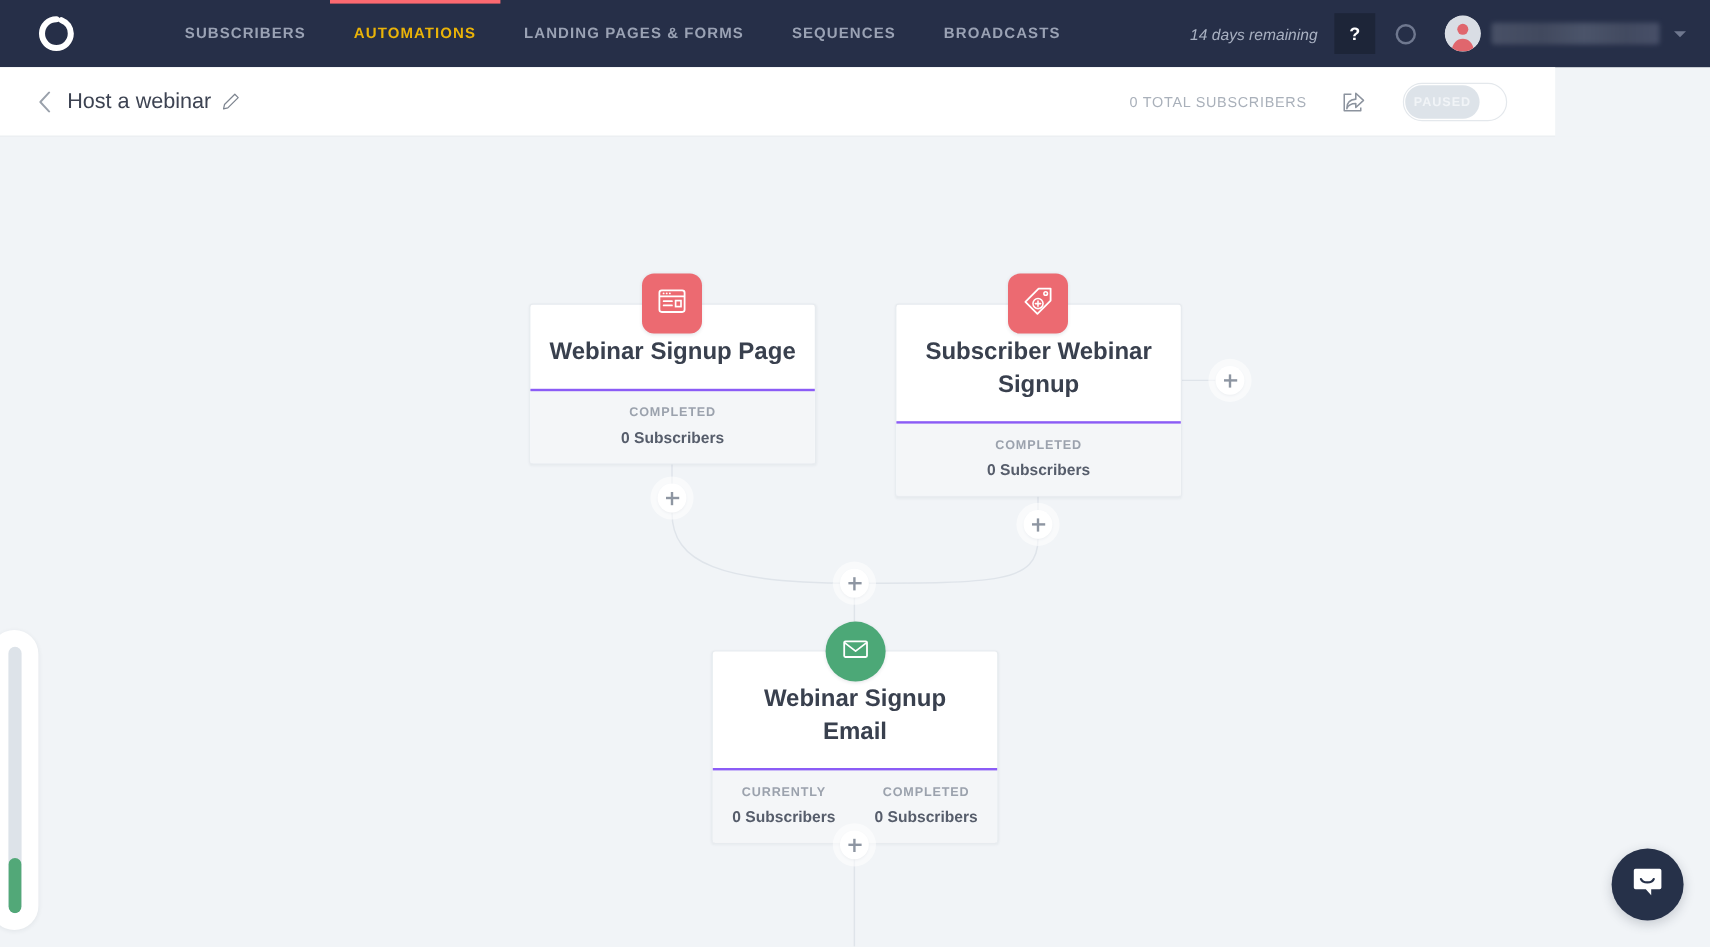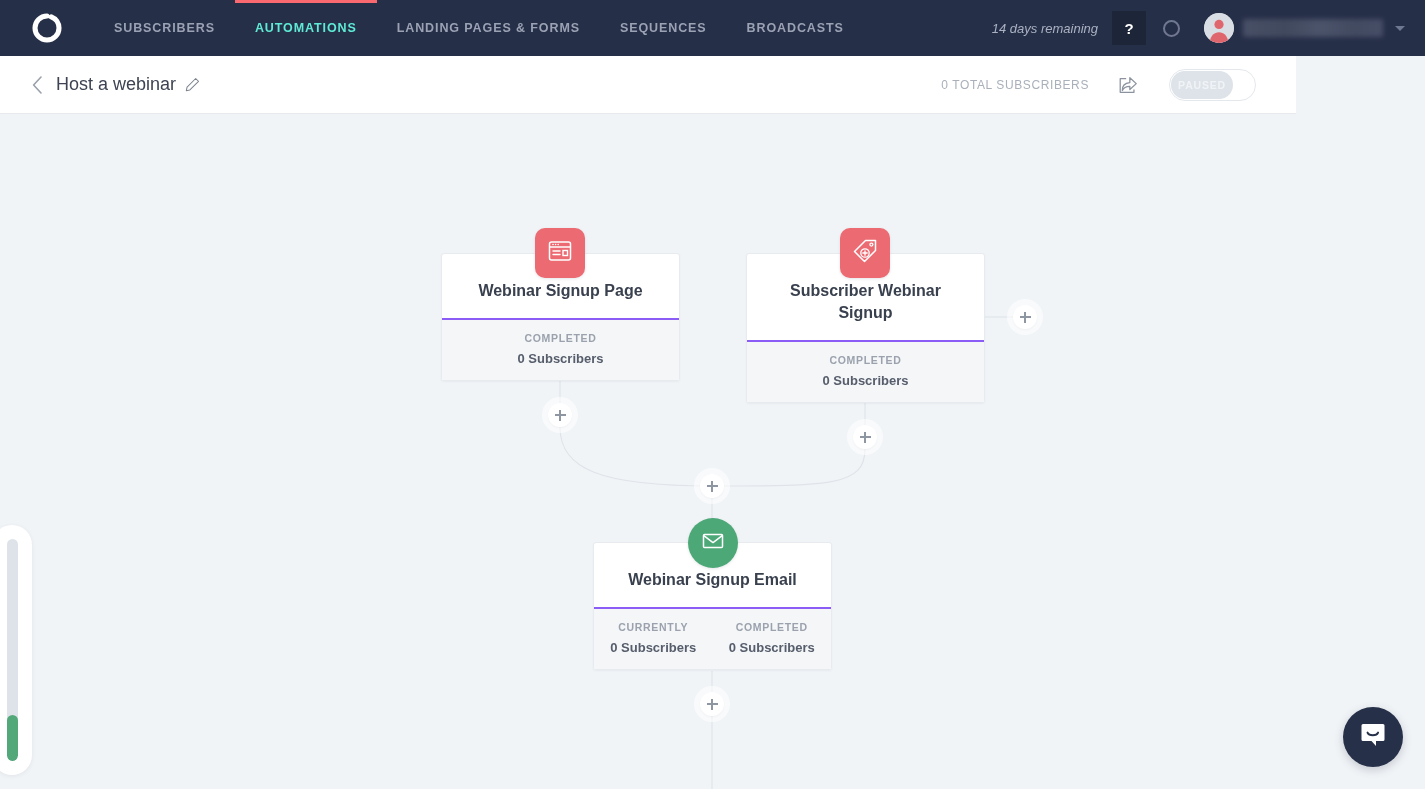--- a/index.html
+++ b/index.html
@@ -8,40 +8,40 @@
     overflow: hidden;
     font-family: "Liberation Sans", sans-serif;
     background: #f1f4f7;
   }
 
   
   .topnav {
     position: absolute; top: 0; left: 0;
     width: 1425px; height: 56px;
     background: #262f48;
-    display: flex; align-items: center;
+    display: flex; align-items: center; gap: 40px;
   }
   .logo-wrap {
     width: 94px; height: 56px;
     display: flex; align-items: center; justify-content: center;
   }
   .logo-mark { width: 30px; height: 30px; display: block; }
 
   .nav-items { display: flex; align-items: stretch; height: 56px; }
   .nav-item {
     position: relative;
     display: flex; align-items: center;
     padding: 0 20px;
     font-size: 12.5px; font-weight: bold;
     letter-spacing: 0.9px;
     color: #9aa2b4;
     cursor: pointer;
     white-space: nowrap;
   }
-  .nav-item.active { color: #5eead4; }
+  .nav-item.active { color: #eab308; }
   .nav-item.active::before {
     content: ""; position: absolute;
     top: 0; left: 0; right: 0; height: 3px;
     background: #fb6970;
   }
 
   .nav-right {
     margin-left: auto;
     display: flex; align-items: center;
     height: 64px;
@@ -165,21 +165,21 @@
   
   .node {
     position: absolute;
     background: #ffffff;
     border: 1px solid #e7ebef;
     border-radius: 3px;
     box-shadow: 0 1px 2px rgba(40,50,70,0.05);
   }
   .node-title {
     text-align: center;
-    font-size: 16px; color: #39404e;
+    font-size: 20px; color: #39404e;
     font-weight: bold;
     padding: 26px 14px 16px 14px;
     line-height: 1.38;
   }
   .node-stats {
     background: #f4f6f8;
     border-top: 2px solid #8b5cf6;
     display: flex;
     padding: 12px 0 14px 0;
   }

